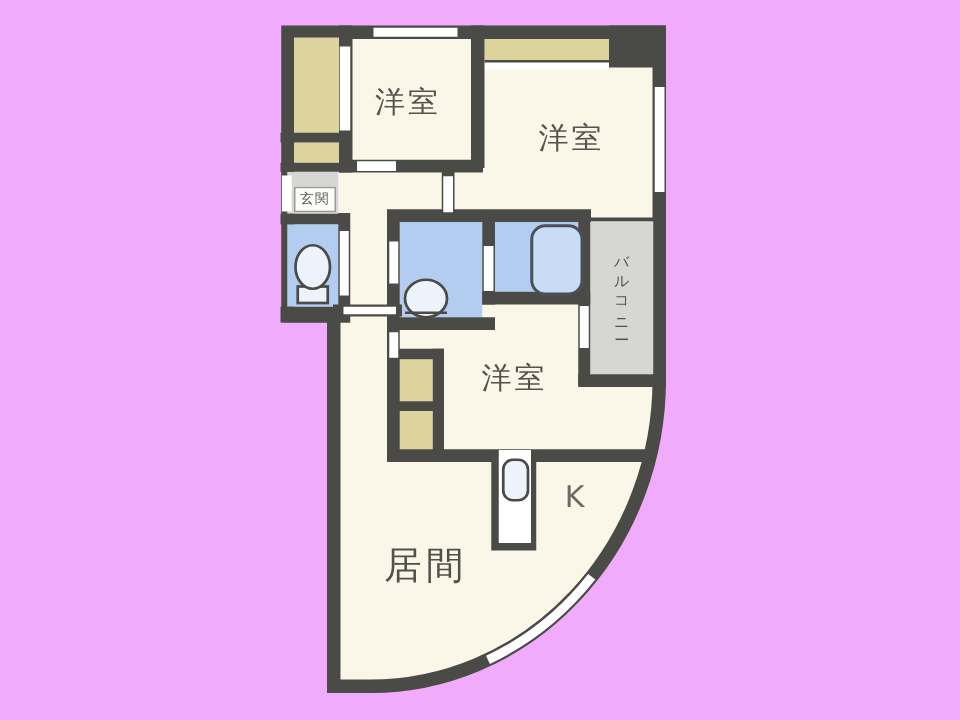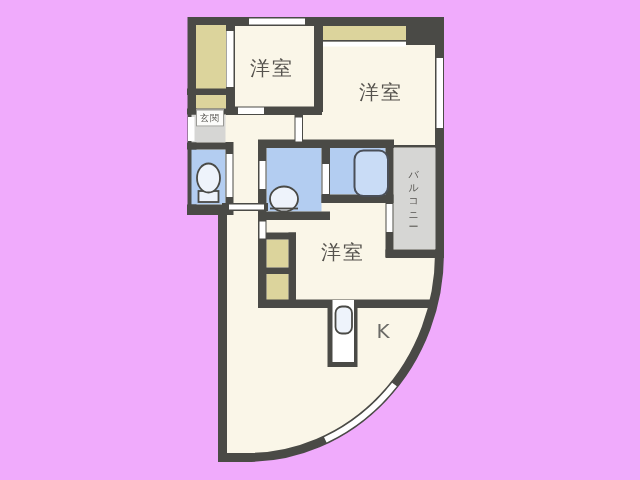--- a/index.html
+++ b/index.html
@@ -99,16 +99,17 @@
       <rect class="tub" x="354.5" y="150.5" width="33.5" height="45.5" rx="9"></rect>
       <rect class="wall" x="327.5" y="300" width="30" height="67"></rect>
       <rect class="gap" x="332.5" y="300" width="21.5" height="62"></rect>
       <rect class="fixture" x="335.5" y="306.5" width="16.5" height="27" rx="6.5"></rect>
     </g>
   </svg>
 
   <div class="lbl lbl-room" style="left:272px;top:68px;">洋室</div>
   <div class="lbl lbl-room" style="left:381px;top:92px;">洋室</div>
   <div class="lbl lbl-room" style="left:343px;top:252px;">洋室</div>
+  <div class="lbl lbl-living" style="left:284px;top:377px;">居間</div>
   <div class="lbl lbl-k" style="left:383px;top:331px;">K</div>
-  <div class="lbl lbl-entrance" style="left:210px;top:118px;">玄関</div>
+  <div class="lbl lbl-entrance" style="left:210px;top:133px;">玄関</div>
   <div class="lbl lbl-balcony" style="left:413px;top:163px;">バルコニー</div>
 </div>
 
 </body></html>

